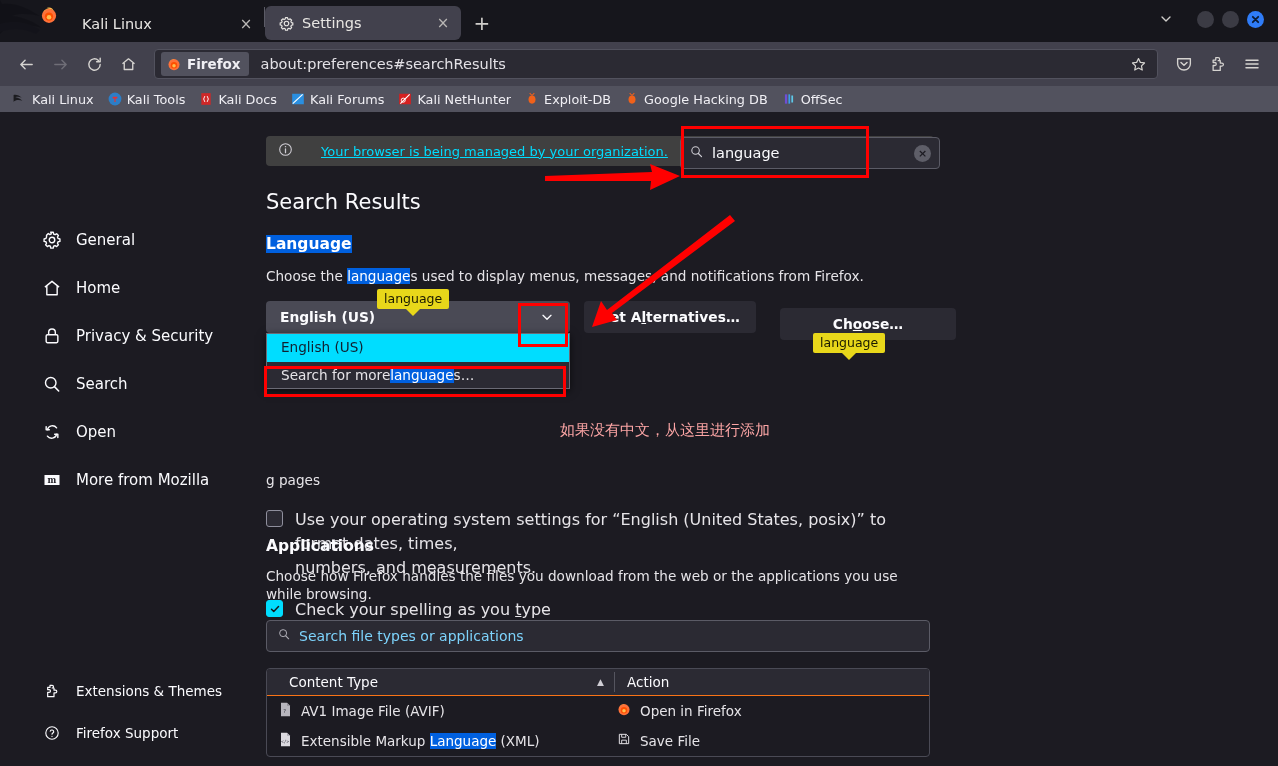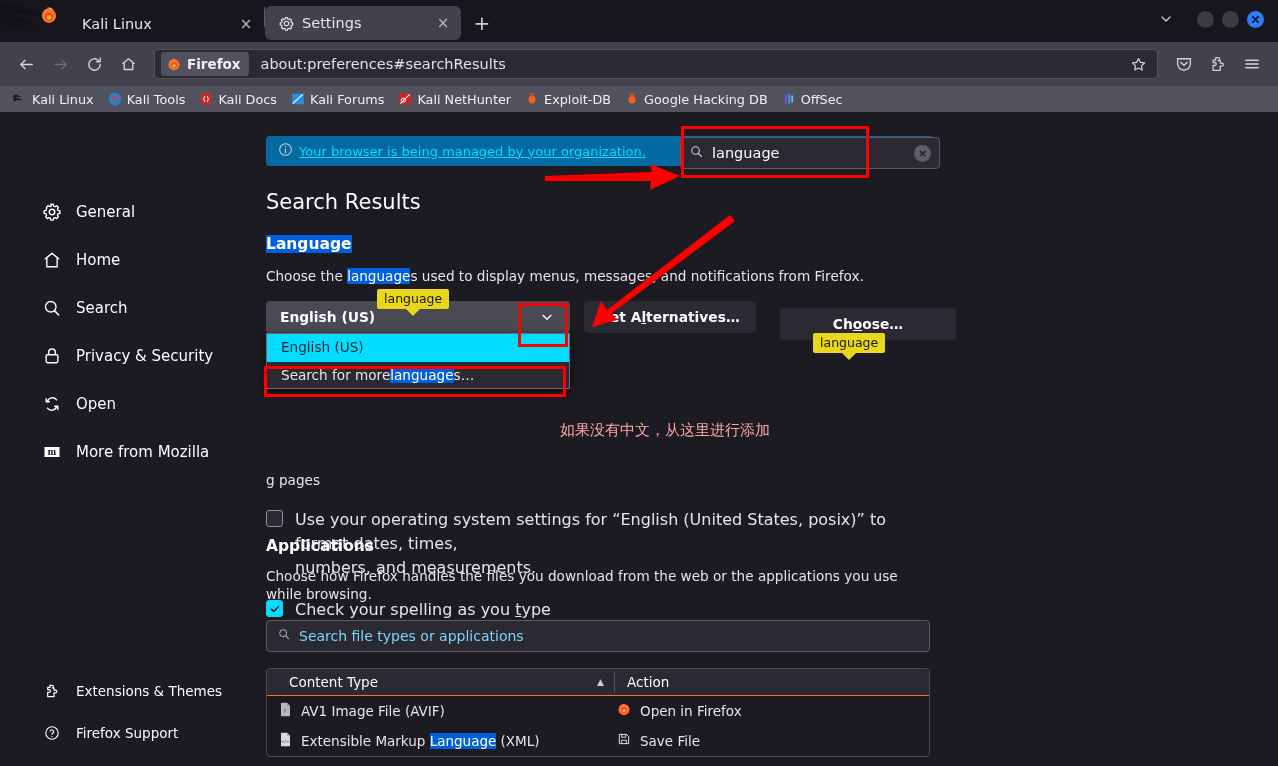--- a/index.html
+++ b/index.html
@@ -72,34 +72,34 @@
   .bookmarks {
     height: 26px; background: #52525e; display: flex; align-items: center;
     padding-left: 6px; gap: 0px; font-size: 12.8px; color: #f0eff4;
   }
   .bm { display: flex; align-items: center; gap: 5px; padding: 2px 7px; border-radius: 3px; white-space: nowrap;}
   .bm-ico { width: 14px; height: 14px; display:inline-flex; align-items:center; justify-content:center; flex:none;}
 
   
   .page { position: absolute; left:0; top: 112px; right:0; bottom:0; background:#1c1b22; overflow:hidden;}
 
-  .sidebar { position:absolute; left:0; top:0; width: 248px; bottom:0; padding-top: 76px;}
+  .sidebar { position:absolute; left:0; top:0; width: 248px; bottom:0; padding-top: 104px;}
   .side-item { display:flex; align-items:center; gap: 14px; height: 48px;
     padding-left: 42px; font-size: 15px; color:#fbfbfe; }
   .side-ico { width: 20px; height:20px; display:flex; align-items:center; justify-content:center; flex:none; color:#fbfbfe;}
   .side-bottom { position:absolute; left:0; bottom: 12px; width:100%;}
   .side-bottom .side-item { height: 42px; font-size: 13.5px; gap: 16px; padding-left: 44px;}
   .side-bottom .side-ico { width: 16px; height: 16px;}
 
   .content { position:absolute; left: 248px; top: 0; right: 0; bottom: 0; padding-left: 18px;}
 
   .managed {
     position:absolute; left: 18px; top: 24px; width: 668px; height: 30px;
-    background: #0369a1; border-radius: 4px; display:flex; align-items:center;
-    gap: 6px; padding: 0 12px; font-size: 13px;
+    background: #404040; border-radius: 4px; display:flex; align-items:center;
+    gap: 28px; padding: 0 12px; font-size: 13px;
   }
   .managed a { color:#00ddff; text-decoration: underline; }
 
   .searchbox-wrap { position:absolute; left: 432px; top: 25px; width: 260px; }
   .searchbox {
     height: 32px; background: #2b2a33; border:1px solid #5b5b66; border-radius: 4px;
     display:flex; align-items:center; padding: 0 8px; gap: 8px;
   }
   .searchbox input {
     flex:1; background: transparent; border: none; outline: none;
@@ -378,34 +378,34 @@
       <span class="side-ico">
         <svg width="20" height="20" viewBox="0 0 24 24">
             <path fill="none" stroke="#fbfbfe" stroke-width="1.7" stroke-linejoin="round" d="M3.5 11L12 4l8.5 7M5.8 9.6V20h12.4V9.6"></path>
           </svg>
       </span>
       <span>Home</span>
     </div>
     <div class="side-item">
       <span class="side-ico">
         <svg width="20" height="20" viewBox="0 0 24 24">
-            <circle cx="10.5" cy="10.5" r="6.3" fill="none" stroke="#fbfbfe" stroke-width="1.7"></circle>
-            <path stroke="#fbfbfe" stroke-width="1.9" stroke-linecap="round" d="M15.2 15.4L20 20.4"></path>
+            <rect x="5" y="10.5" width="14" height="9.5" rx="1.6" fill="none" stroke="#fbfbfe" stroke-width="1.7"></rect>
+            <path fill="none" stroke="#fbfbfe" stroke-width="1.7" d="M8 10.5V7.6a4 4 0 018 0v2.9"></path>
           </svg>
       </span>
-      <span>Search</span>
+      <span>Privacy &amp; Security</span>
     </div>
     <div class="side-item">
       <span class="side-ico">
         <svg width="20" height="20" viewBox="0 0 24 24">
-            <rect x="5" y="10.5" width="14" height="9.5" rx="1.6" fill="none" stroke="#fbfbfe" stroke-width="1.7"></rect>
-            <path fill="none" stroke="#fbfbfe" stroke-width="1.7" d="M8 10.5V7.6a4 4 0 018 0v2.9"></path>
+            <circle cx="10.5" cy="10.5" r="6.3" fill="none" stroke="#fbfbfe" stroke-width="1.7"></circle>
+            <path stroke="#fbfbfe" stroke-width="1.9" stroke-linecap="round" d="M15.2 15.4L20 20.4"></path>
           </svg>
       </span>
-      <span>Privacy &amp; Security</span>
+      <span>Search</span>
     </div>
     <div class="side-item">
       <span class="side-ico">
         <svg width="20" height="20" viewBox="0 0 24 24">
             <path fill="none" stroke="#fbfbfe" stroke-width="1.7" stroke-linecap="round" d="M6.5 9.2A6.2 6.2 0 0117.5 7M17.5 14.8A6.2 6.2 0 016.5 17"></path>
             <path fill="none" stroke="#fbfbfe" stroke-width="1.7" stroke-linejoin="round" stroke-linecap="round" d="M5 5.5v3.8h3.8M19 18.5v-3.8h-3.8"></path>
           </svg>
       </span>
       <span>Open</span>
     </div>

